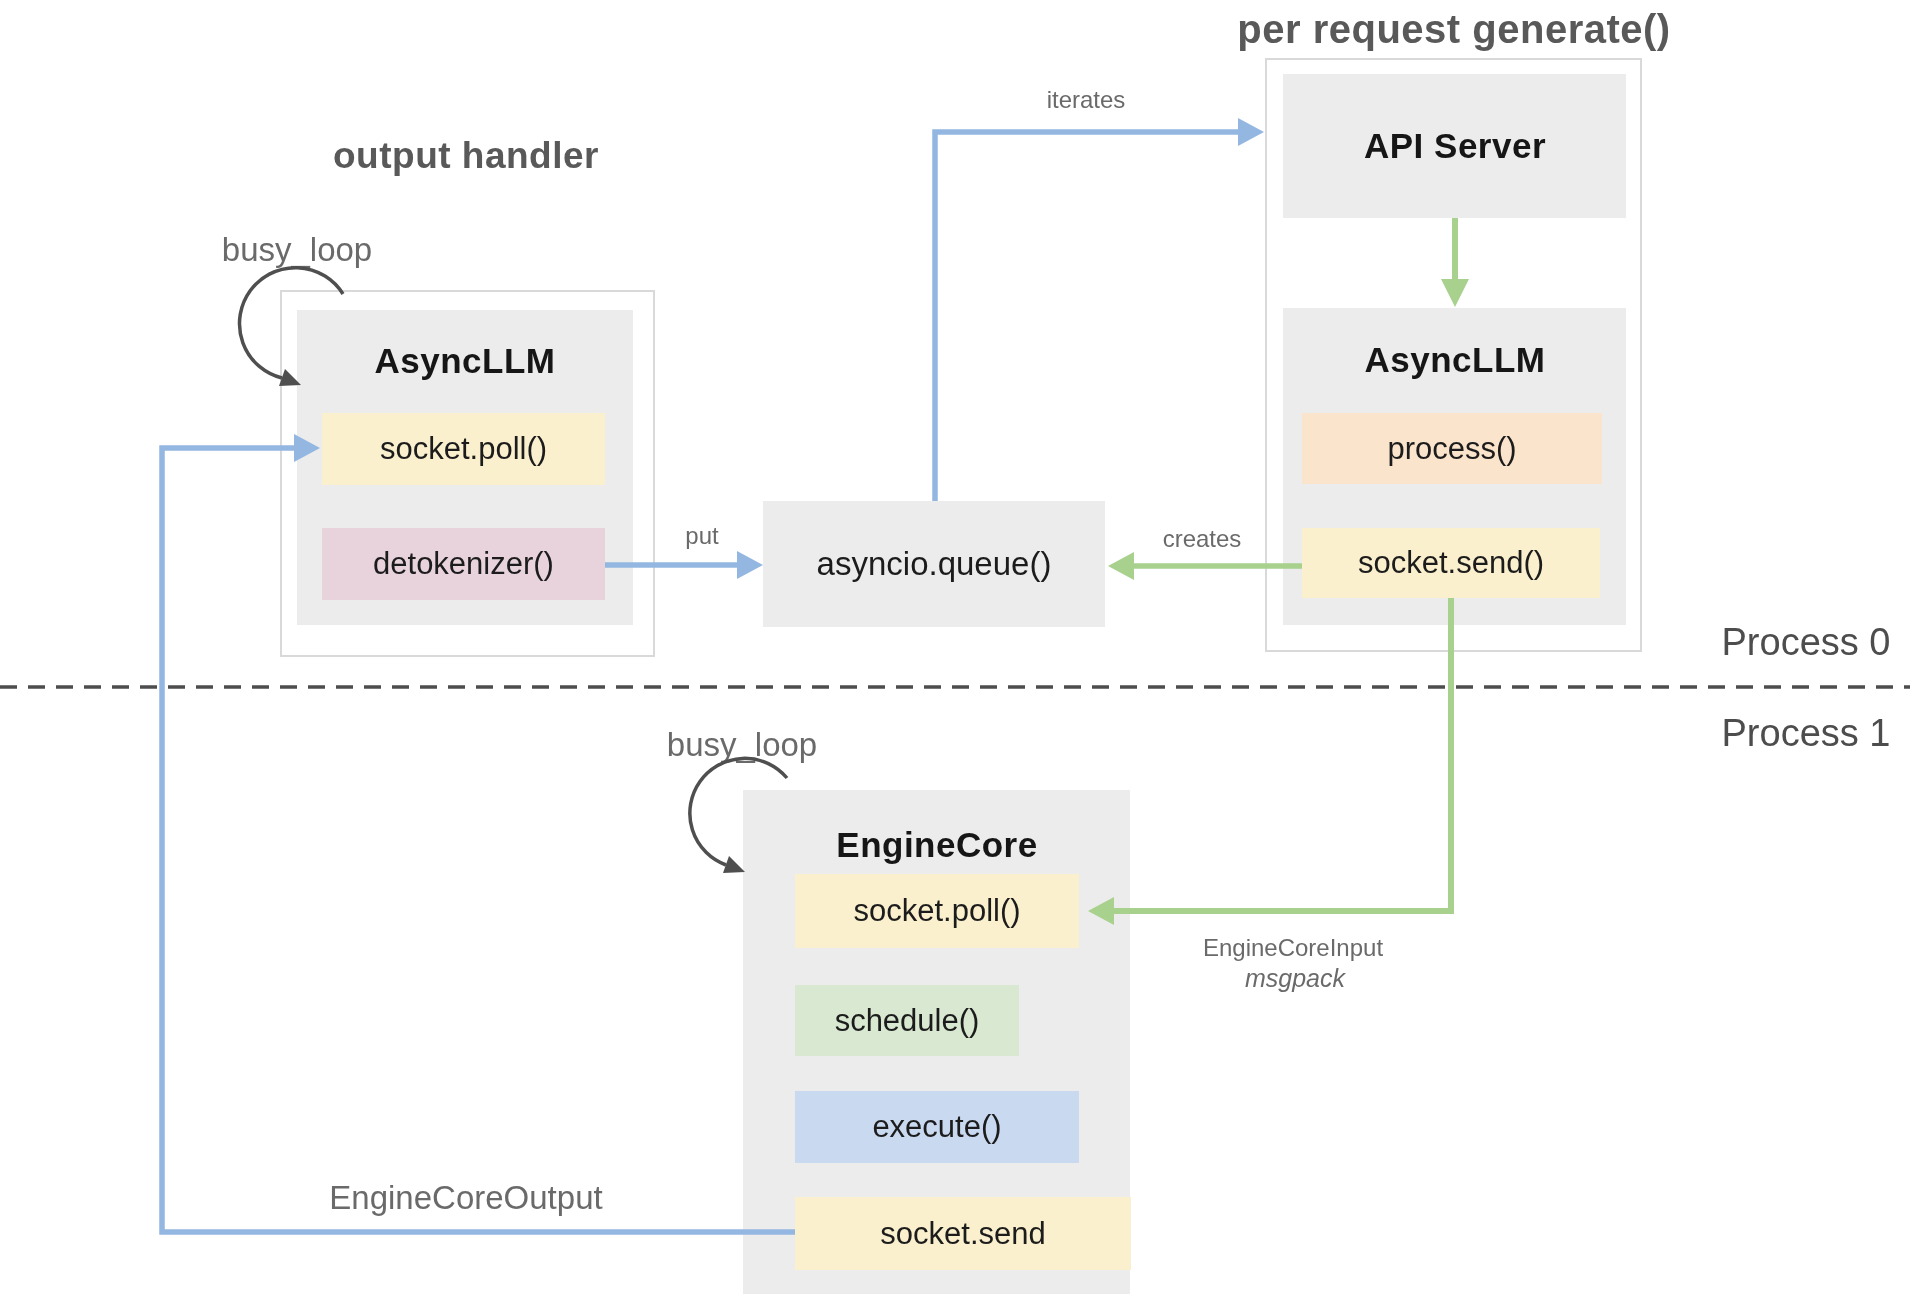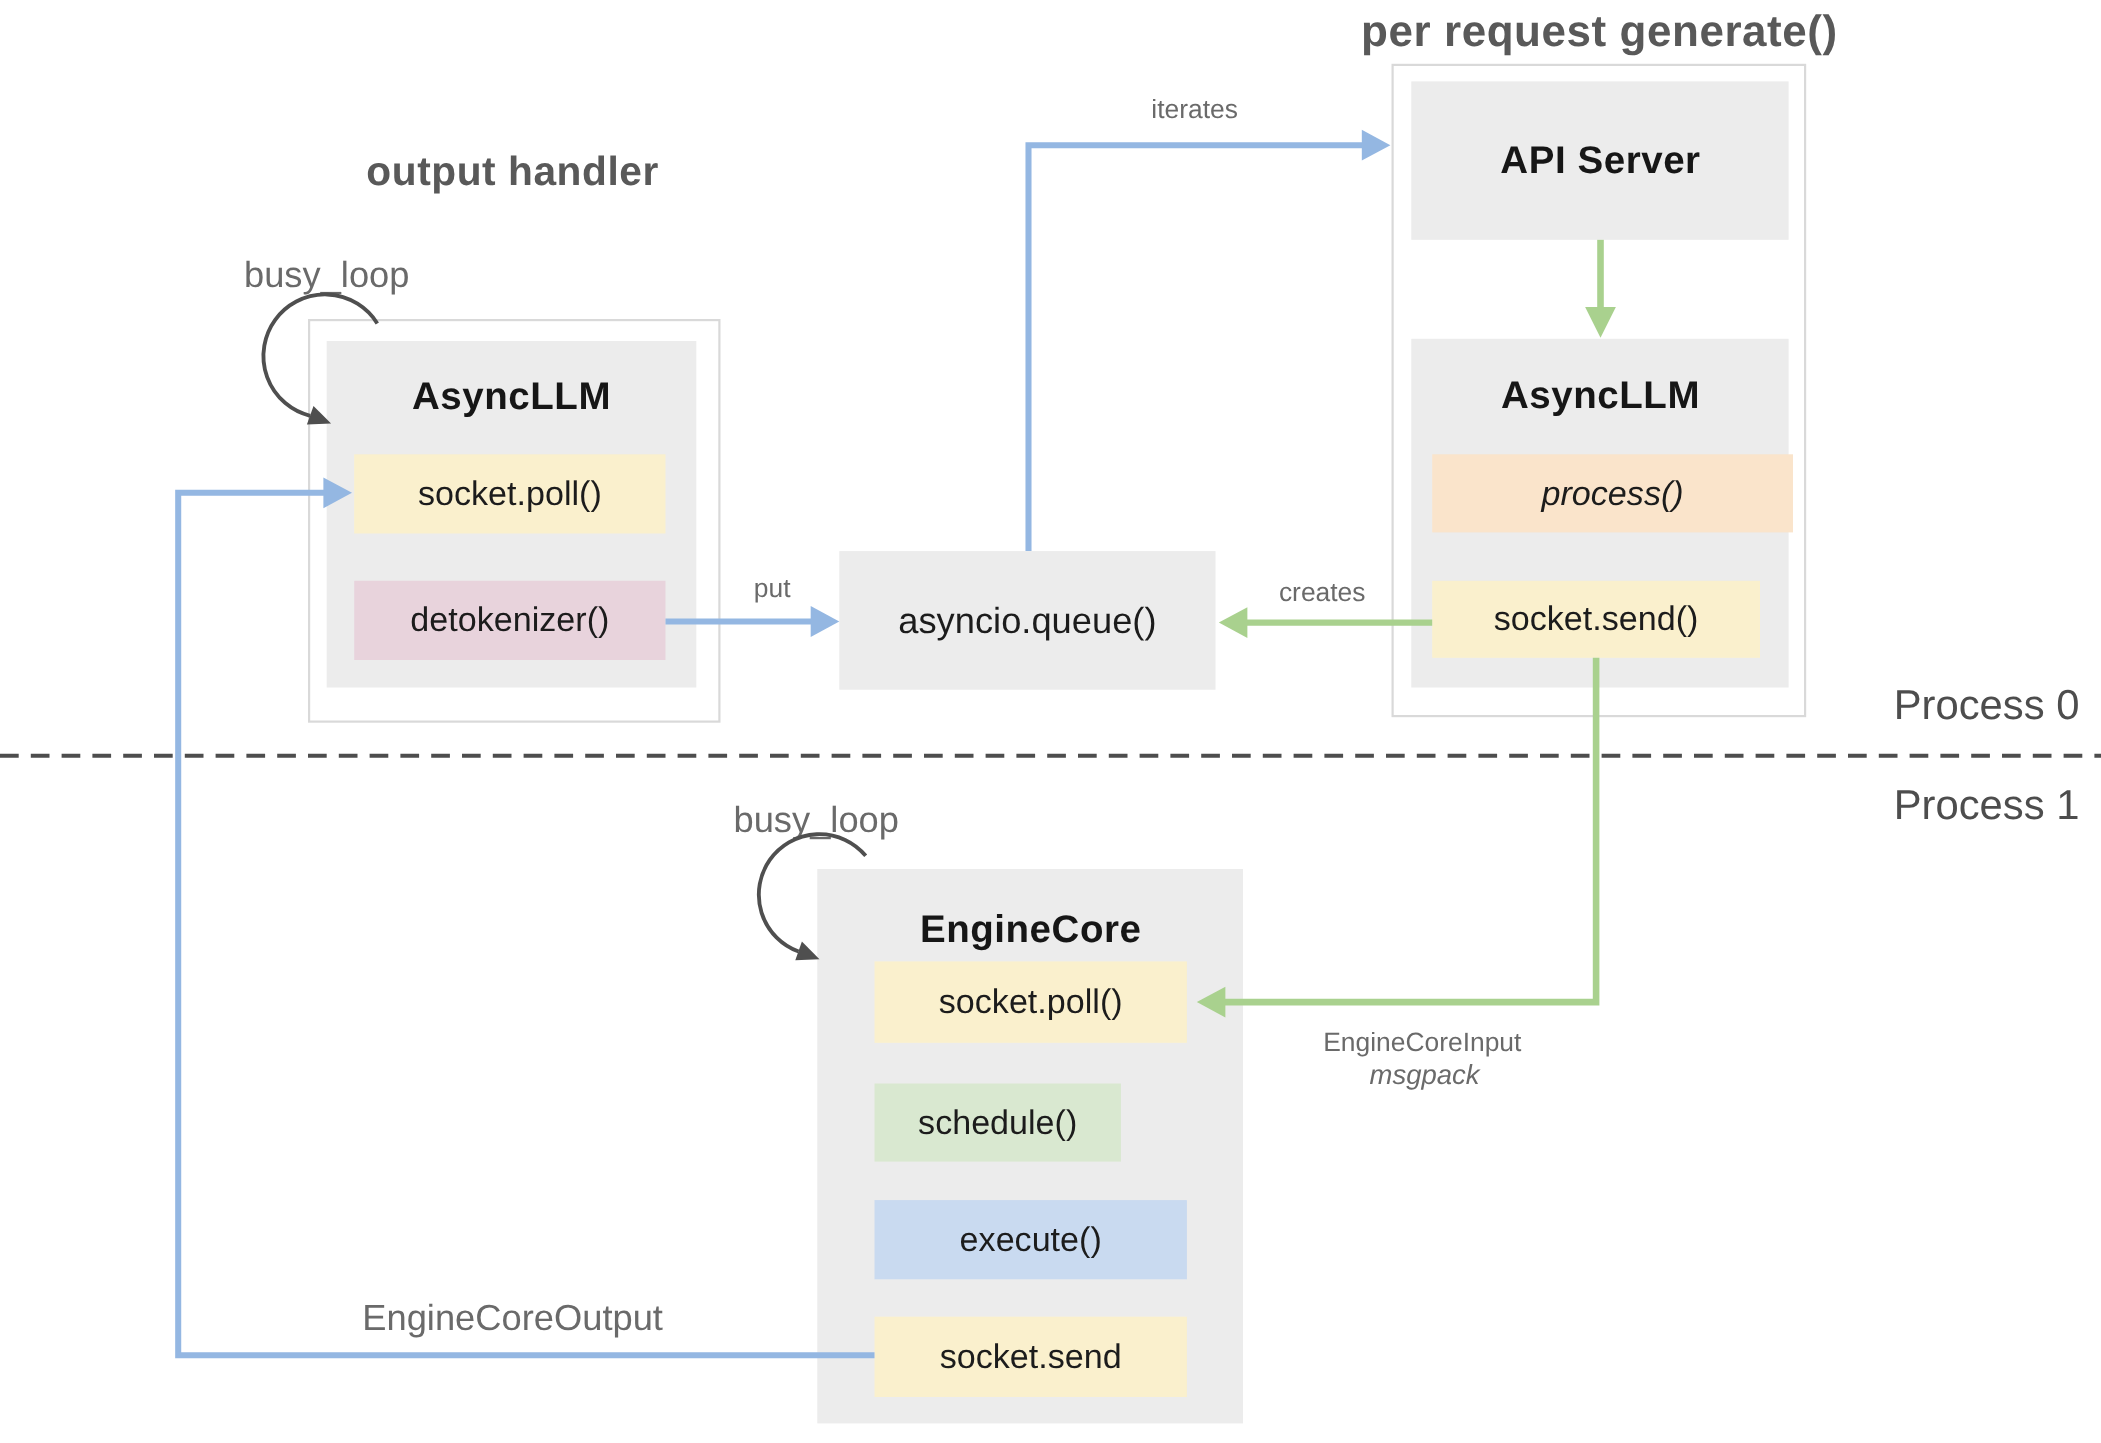--- a/index.html
+++ b/index.html
@@ -64,35 +64,35 @@
   <div class="abs queue-box" style="left:763px;top:501px;width:342px;height:126px;">asyncio.queue()</div>
 
   <div class="abs container-box" style="left:1265px;top:58px;width:373px;height:590px;"></div>
 
   <div class="abs gray-box" style="left:1283px;top:74px;width:343px;height:144px;"></div>
   <div class="abs center-txt node-title" style="left:1455px;top:146px;">API Server</div>
 
   <div class="abs gray-box" style="left:1283px;top:308px;width:343px;height:317px;"></div>
   <div class="abs center-txt node-title" style="left:1455px;top:360px;">AsyncLLM</div>
 
-  <div class="abs row row-peach" style="left:1302px;top:413px;width:328px;height:71px;font-style:italic;">process()</div>
+  <div class="abs row row-peach" style="left:1302px;top:413px;width:300px;height:71px;">process()</div>
 
   <div class="abs row row-yellow" style="left:1302px;top:528px;width:298px;height:70px;">socket.send()</div>
 
   <div class="abs gray-box" style="left:743px;top:790px;width:387px;height:504px;"></div>
 
   <div class="abs center-txt node-title" style="left:937px;top:845px;">EngineCore</div>
 
   <div class="abs row row-yellow" style="left:795px;top:874px;width:284px;height:74px;">socket.poll()</div>
 
   <div class="abs row row-green" style="left:795px;top:985px;width:224px;height:71px;">schedule()</div>
 
   <div class="abs row row-blue" style="left:795px;top:1091px;width:284px;height:72px;">execute()</div>
 
-  <div class="abs row row-yellow" style="left:795px;top:1197px;width:284px;height:73px;text-align:right;">socket.send</div>
+  <div class="abs row row-yellow" style="left:795px;top:1197px;width:336px;height:73px;text-align:right;">socket.send</div>
 
   <div class="abs center-txt gray-label" style="left:1086px;top:100px;">iterates</div>
 
   <div class="abs center-txt gray-label" style="left:702px;top:536px;">put</div>
 
   <div class="abs center-txt gray-label" style="left:1202px;top:539px;">creates</div>
 
   <div class="abs center-txt gray-label" style="left:1293px;top:948px;font-size:24px;">EngineCoreInput</div>
 
   <div class="abs center-txt msgpack" style="left:1295px;top:978px;font-style:italic;">msgpack</div>

